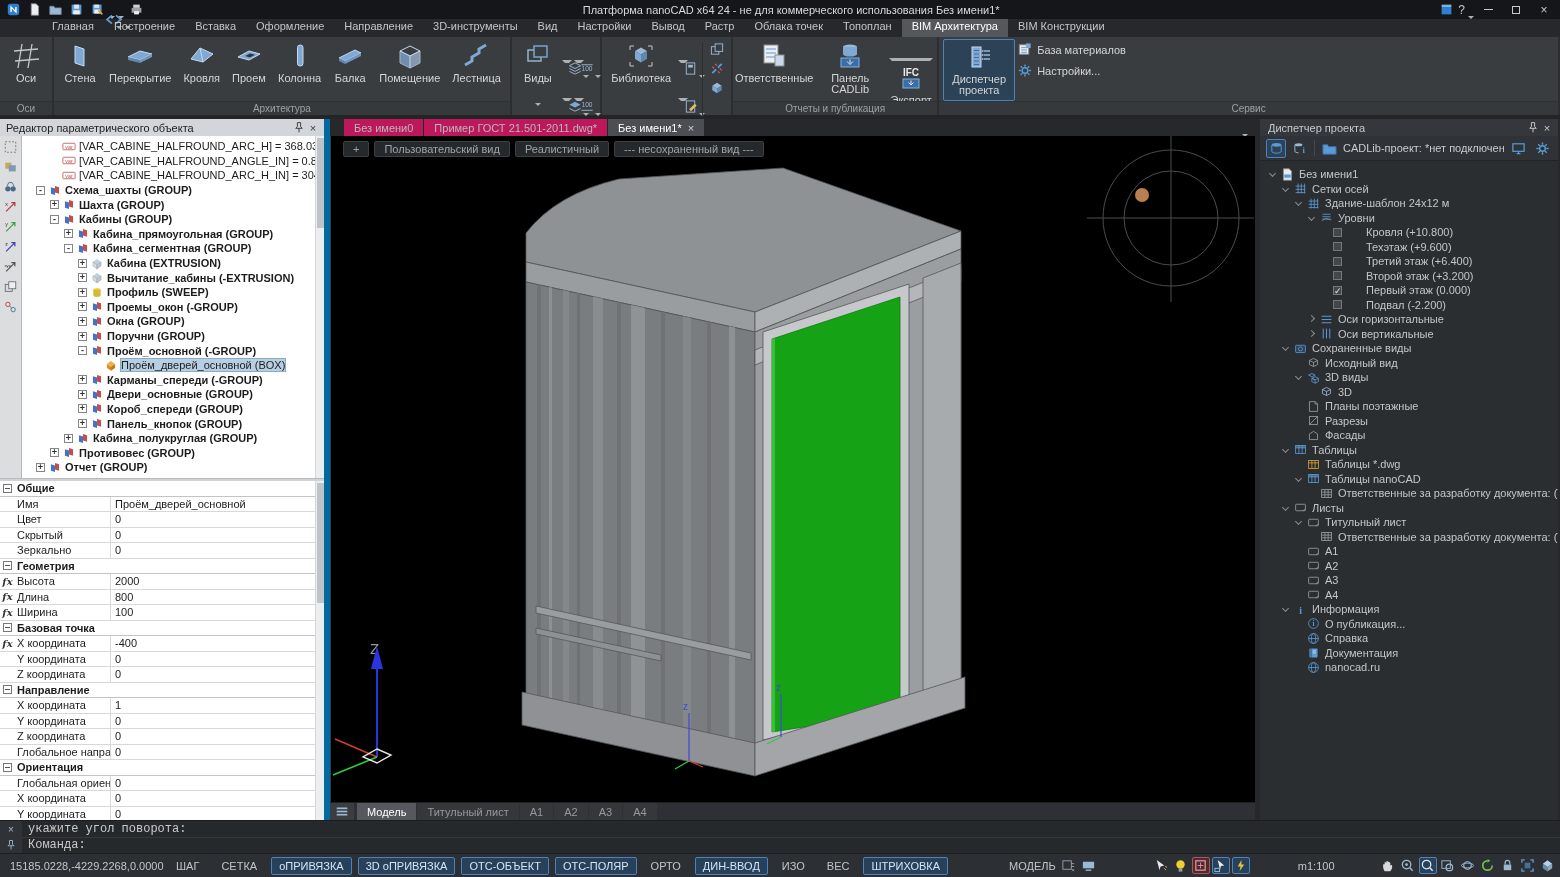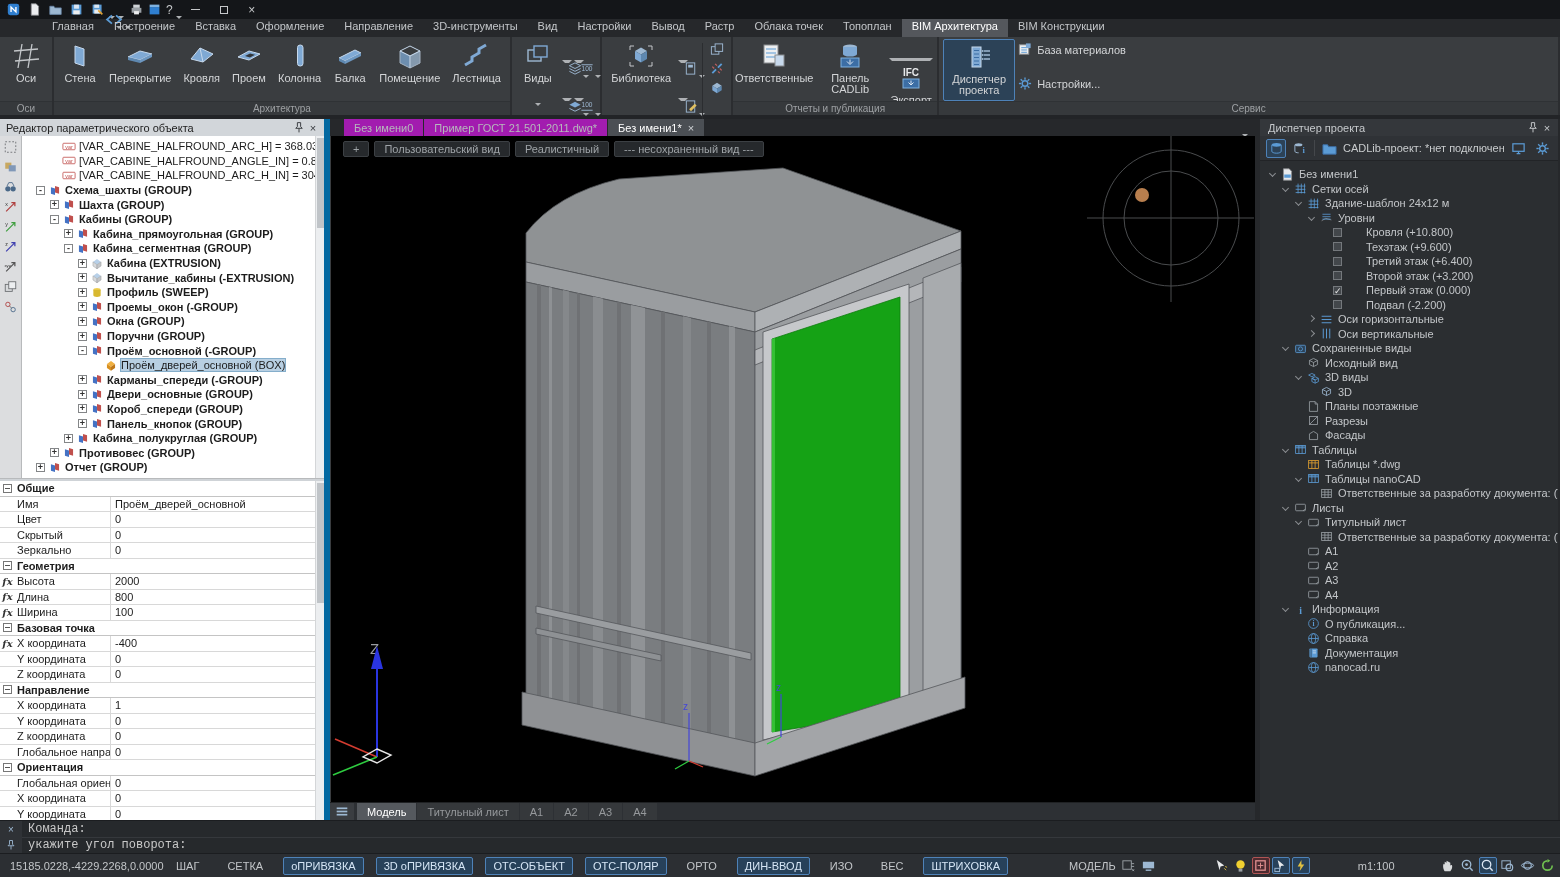--- a/index.html
+++ b/index.html
@@ -31,21 +31,21 @@
   .rgroup-content { flex:1; display:flex; align-items:stretch; padding:2px 4px 0; gap:2px; }
   .rgroup-label { height:14px; text-align:center; color:#9da0a3; font-size:10px; background:#36393c; border-top:1px solid #2f3235; padding-top:1px; }
   .bigbtn { display:flex; flex-direction:column; align-items:center; justify-content:flex-start; padding:2px 5px; min-width:44px; color:#d3d5d7; text-align:center; line-height:11px; }
   .bigbtn .bicon { width:30px; height:30px; margin-bottom:2px; }
   .bigbtn .bicon svg { width:30px; height:30px; }
   .bigbtn.active { border:1px solid #4e82b8; background:#2c4257; border-radius:2px; }
   .smallcol { display:flex; flex-direction:column; justify-content:flex-start; gap:2px; padding-top:2px; }
   .smallbtn { display:flex; align-items:center; height:17px; padding:0 2px; }
   .smallbtn .sicon { width:16px; height:15px; }
   .smallbtn .sicon svg { width:16px; height:15px; }
-  .svc-items { display:flex; flex-direction:column; gap:19px; padding-top:3px; }
+  .svc-items { display:flex; flex-direction:column; gap:6px; padding-top:3px; }
   .svc-row { display:flex; align-items:center; gap:4px; color:#d3d5d7; white-space:nowrap; }
   .svc-row .sicon { width:16px; height:15px; }
   .vsep { width:1px; background:#2b2d30; margin:4px 2px; }
   .ribbon-strip { height:4px; background:#222427; }
 
   
   .main { position:absolute; top:119px; left:0; width:1560px; height:701px; display:flex; }
 
   
   .left-panel { width:330px; background:#ffffff; display:flex; flex-direction:column; border-right:6px solid #0369a1; }
@@ -77,21 +77,21 @@
   .prow.section .lbl { font-weight:bold; border-right:none; width:auto; }
   .secbox { width:9px; height:9px; border:1px solid #777; position:relative; display:none; }
   .secbox::after { content:""; position:absolute; left:1px; right:1px; top:3px; height:1px; background:#555; }
   .prow.section .secbox { display:block; }
   .fxmark { display:none; font:italic bold 10px "DejaVu Serif",serif; color:#333; }
   .prow.fx .fxmark { display:block; }
 
   
   .center-col { width:925px; display:flex; flex-direction:column; flex:none; }
   .doc-tabs { height:17px; background:#26282b; display:flex; align-items:stretch; padding-left:14px; }
-  .dtab { display:flex; align-items:center; gap:6px; padding:0 10px; background:#a21caf; color:#b6b9bc; margin-right:1px; white-space:nowrap; }
+  .dtab { display:flex; align-items:center; gap:6px; padding:0 10px; background:#be185d; color:#b6b9bc; margin-right:1px; white-space:nowrap; }
   .dtab.active { background:#4b4f54; color:#ffffff;align-items:center; }
   .dtab .x { color:#cfd2d5; font-size:11px; }
   .dtab-fill { flex:1; }
   .dtab-dd { width:20px; display:flex; align-items:center; justify-content:center; }
   .canvas { flex:1; position:relative; background:#000; overflow:hidden; border-left:1px solid #3a3d40; }
   .vp-controls { position:absolute; top:5px; left:12px; display:flex; gap:5px; z-index:3; }
   .vp-btn { background:#26292c; border:1px solid #3c4044; border-radius:2px; color:#9fa4a8; padding:1px 9px; white-space:nowrap; }
   .sheet-tabs { height:18px; background:#2d3034; display:flex; align-items:stretch; border-top:1px solid #1f2123; }
   .st-burger { width:24px; background:#3a3d41; display:flex; align-items:center; justify-content:center; margin-right:3px; }
   .stab { display:flex; align-items:center; padding:0 10px; background:#35383b; color:#96999c; margin-right:1px; white-space:nowrap; }
@@ -125,21 +125,21 @@
   .cmdline { position:absolute; top:820px; left:0; width:1560px; height:33px; background:#26292c; border-top:1px solid #1b1d20; display:flex; }
   .cmd-gutter { width:22px; background:#2f3236; display:flex; flex-direction:column; align-items:center; justify-content:space-between; padding:2px 0; flex:none; }
   .cmd-gut-ico { color:#9db8d2; font-size:10px; width:14px; height:12px; display:flex; align-items:center; justify-content:center; }
   .cmd-rows { flex:1; display:flex; flex-direction:column; }
   .cmd-row { flex:1; display:flex; align-items:center; padding-left:6px; font-family:"Liberation Mono","DejaVu Sans Mono",monospace; font-size:12px; color:#c9c9c9; }
   .cmd-row:first-child { border-bottom:1px solid #35383c; }
 
   
   .statusbar { position:absolute; top:853px; left:0; width:1560px; height:24px; background:#2c2f33; border-top:1px solid #1b1d20; display:flex; align-items:center; padding:0 6px; color:#c3c6c9; }
   .sb-coords { min-width:162px; padding-left:4px; white-space:nowrap; }
-  .sb-toggles { display:flex; align-items:center; gap:12px; }
+  .sb-toggles { display:flex; align-items:center; gap:6px; }
   .sb-tog { padding:2px 7px; border:1px solid transparent; border-radius:2px; white-space:nowrap; }
   .sb-tog.active { border-color:#4e82b8; background:#27415a; color:#d5e5f5; }
   .sb-ico { width:18px; height:17px; display:flex; align-items:center; justify-content:center; margin:0 1px; }
   .sb-ico svg { width:15px; height:15px; }
   .sb-ico.boxed { border:1px solid #4e82b8; background:#27415a; border-radius:2px; }
   .sb-ico.redbox { border:1px solid #b05555; background:#4d2b30; border-radius:2px; }
   .sb-group { display:flex; align-items:center; }
   .sb-sep { width:1px; height:16px; background:#3e4145; margin:0 5px; }
   .sb-label { white-space:nowrap; padding:0 3px; }
   .greendot { width:8px; height:8px; border-radius:50%; background:#3dbb3d; margin-right:4px; }
@@ -218,20 +218,21 @@
           <span data-icon="print">
             <svg viewBox="0 0 16 16" width="100%" height="100%">
               <rect x="4" y="2" width="8" height="4" fill="#cfd3d7"></rect>
               <rect x="2" y="6" width="12" height="6" fill="#9aa0a5"></rect>
               <rect x="5" y="10" width="6" height="4" fill="#eceef0"></rect>
             </svg>
           </span>
 
         </div>
       </div>
+    <div class="title-text">Платформа nanoCAD x64 24 - не для коммерческого использования Без имени1*</div>
     <div class="win-ctrls">
       <span class="qa-btn" data-icon="help-package">
           <svg viewBox="0 0 16 16" width="100%" height="100%">
             <rect x="2" y="5" width="12" height="9" fill="#2f7fd0"></rect>
             <rect x="2" y="2" width="12" height="3" fill="#7fb2e0"></rect>
           </svg>
         </span>
       <span class="help-q">?</span>
       <span class="caret"></span>
       <div class="win-btn">
@@ -1645,22 +1646,22 @@
   <div class="cmdline">
     <div class="cmd-gutter">
       <span class="cmd-gut-ico">×</span>
       <span class="cmd-gut-ico" data-icon="pin">
           <svg viewBox="0 0 16 16" width="100%" height="100%">
             <path d="M6,2 h4 v5 l2,2 H4 l2,-2 z M8,9 v5" fill="none" stroke="currentColor" stroke-width="1.2"></path>
           </svg>
         </span>
     </div>
     <div class="cmd-rows">
+      <div class="cmd-row">укажите угол поворота:</div>
       <div class="cmd-row">Команда:</div>
-      <div class="cmd-row">укажите угол поворота:</div>
     </div>
   </div>
 
   <div class="statusbar">
     <span class="sb-coords">15185.0228,-4229.2268,0.0000</span>
     <div class="sb-toggles">
 
     <span class="sb-tog">ШАГ</span>
         <span class="sb-tog">СЕТКА</span>
         <span class="sb-tog active">оПРИВЯЗКА</span>

